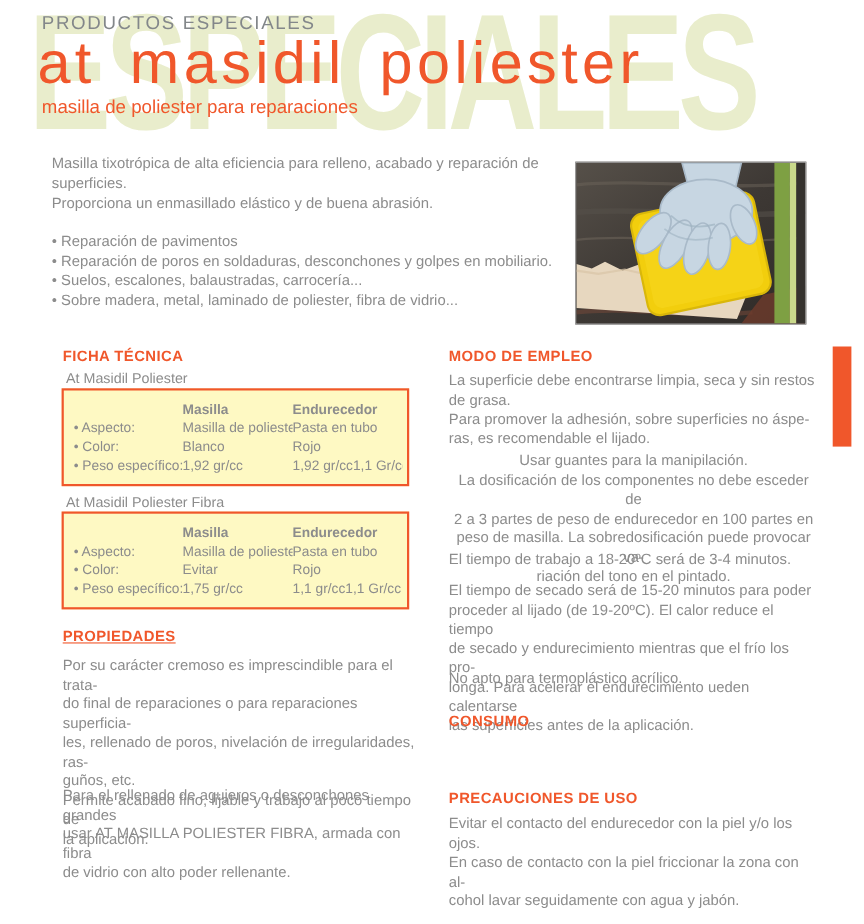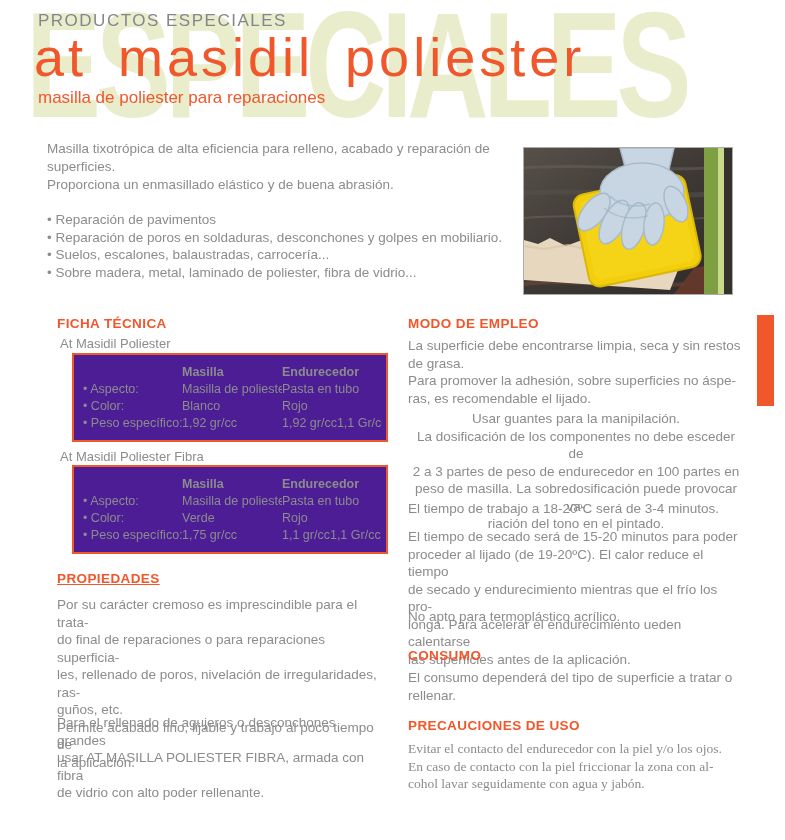--- a/index.html
+++ b/index.html
@@ -45,22 +45,22 @@
   
   .photo-frame{
     position:absolute;left:523px;top:147px;
     width:208px;height:146px;border:1px solid #ABABAB;
     background:#3a3633;
   }
   
   .spec-label{position:absolute;font-size:13px;color:#8C8C8C;}
   .spec-box{
     position:absolute;left:56px;width:303px;height:76px;
-    border:2px solid #F0572B;background:#4c1d95;
-    padding:9px 0 0 9px;box-sizing:content-box;margin-left:16px;
+    border:2px solid #F0572B;background:#fef9c3;
+    padding:9px 0 0 9px;box-sizing:content-box;
   }
   .spec-grid{display:grid;grid-template-columns:99px 100px 100px;}
   .spec-grid div{
     font-size:12.5px;line-height:17px;color:#8C8C8C;
     overflow:hidden;white-space:nowrap;
   }
   .spec-col-header{font-weight:bold;}
   
   .side-tab{position:absolute;left:757px;top:315px;width:22px;height:91px;background:#F0572B;}
 </style>
@@ -152,21 +152,21 @@
   <div class="spec-label" style="left:60px;top:449px;">At Masidil Poliester Fibra</div>
   <div class="spec-box" style="top:465px;">
     <div class="spec-grid">
       <div></div>
       <div class="spec-col-header">Masilla</div>
       <div class="spec-col-header">Endurecedor</div>
       <div>• Aspecto:</div>
       <div>Masilla de poliester</div>
       <div>Pasta en tubo</div>
       <div>• Color:</div>
-      <div>Verde</div>
+      <div>Evitar</div>
       <div>Rojo</div>
       <div>• Peso específico:</div>
       <div>1,75 gr/cc</div>
       <div>1,1 gr/cc1,1 Gr/cc</div>
     </div>
   </div>
 
   <div class="section-heading" style="left:57px;top:571px;text-decoration:underline;">PROPIEDADES</div>
   <div class="para abs-para" style="left:57px;top:596px;width:320px;">Por su carácter cremoso es imprescindible para el trata-
 do final de reparaciones o para reparaciones superficia-
@@ -190,23 +190,21 @@
 riación del tono en el pintado.</div>
   <div class="para abs-para" style="left:408px;top:500px;">El tiempo de trabajo a 18-20ºC será de 3-4 minutos.</div>
   <div class="para abs-para" style="left:408px;top:528px;">El tiempo de secado será de 15-20 minutos para poder
 proceder al lijado (de 19-20ºC). El calor reduce el tiempo
 de secado y endurecimiento mientras que el frío los pro-
 longa. Para acelerar el endurecimiento ueden calentarse
 las superficies antes de la aplicación.</div>
   <div class="para abs-para" style="left:408px;top:608px;">No apto para termoplástico acrílico.</div>
 
   <div class="section-heading" style="left:408px;top:648px;">CONSUMO</div>
-  <div class="para abs-para" style="left:408px;top:669px;">El consumo dependerá del tipo de superficie a tratar o
-rellenar.</div>
 
   <div class="section-heading" style="left:408px;top:718px;">PRECAUCIONES DE USO</div>
-  <div class="para abs-para" style="left:408px;top:740px;font-family:Liberation Serif, serif;">Evitar el contacto del endurecedor con la piel y/o los ojos.
+  <div class="para abs-para" style="left:408px;top:740px;">Evitar el contacto del endurecedor con la piel y/o los ojos.
 En caso de contacto con la piel friccionar la zona con al-
 cohol lavar seguidamente con agua y jabón.</div>
 
   <div class="side-tab"></div>
 
 </div>
 
 </body></html>

